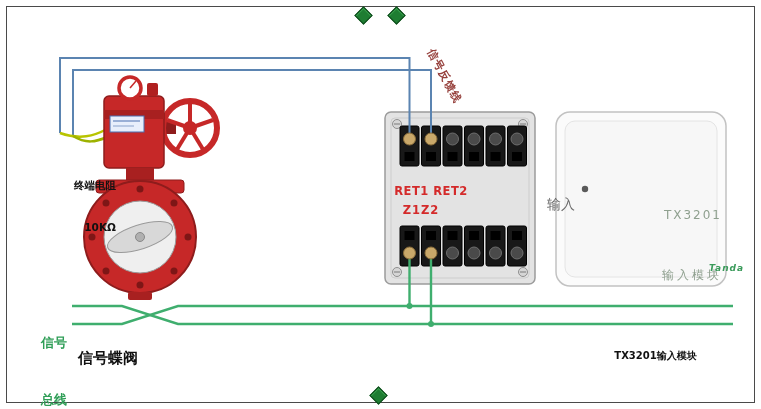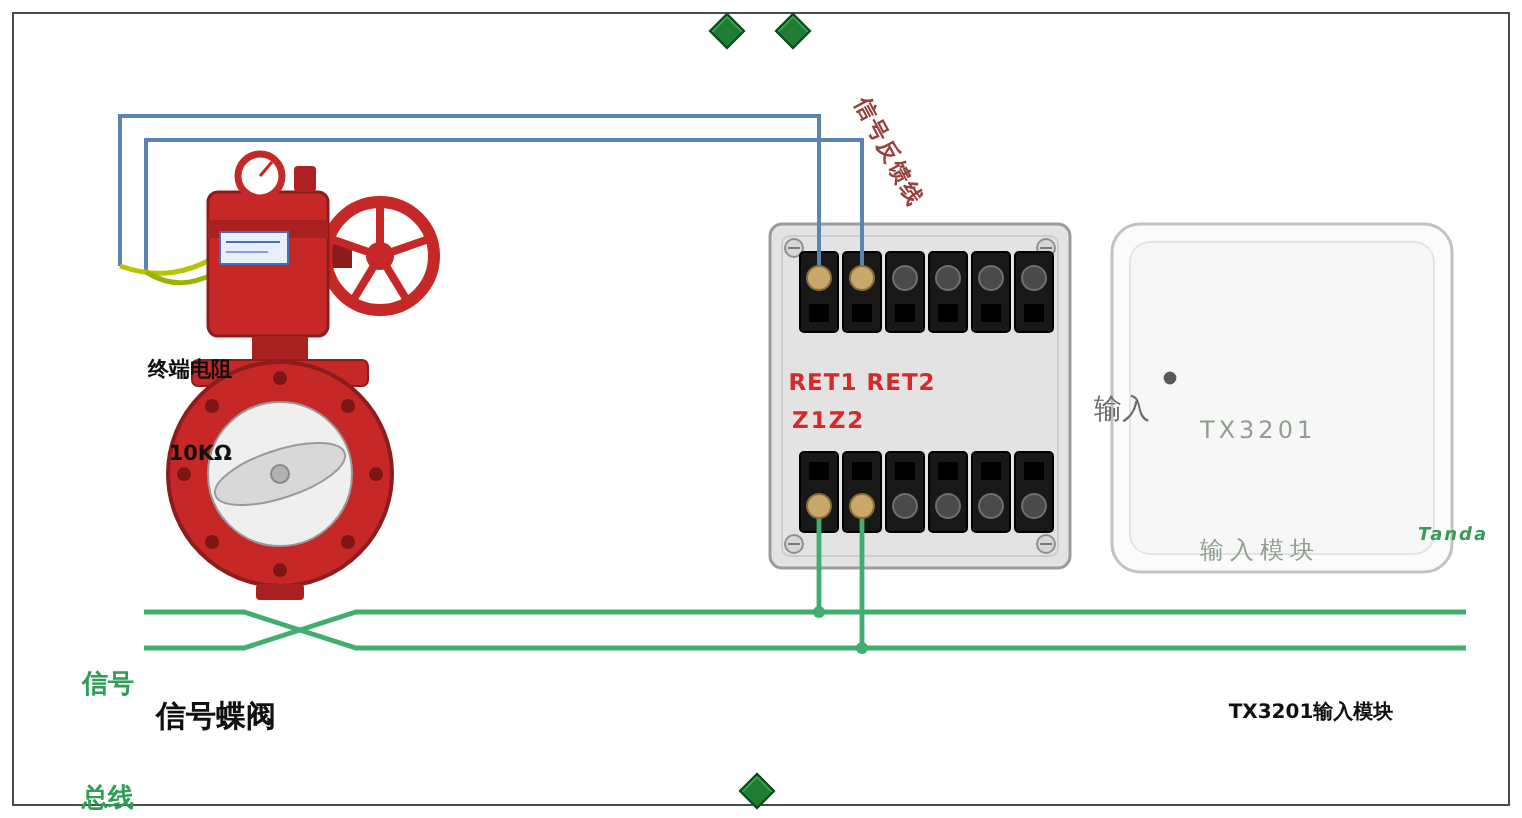--- a/index.html
+++ b/index.html
@@ -16,29 +16,29 @@
   .d3 { left:372px; top:389px; }
   .overlay { position:absolute; left:0; top:0; }
   .lbl { position:absolute; white-space:pre; }
   .resistor { left:50px; top:150px; width:66px; text-align:right;
     font-size:10.5px; font-weight:bold; color:#111; line-height:14px; }
   .feedback { left:437px; top:46px; font-size:11px; font-weight:bold;
     color:#96403c; letter-spacing:1px; transform:rotate(62deg);
     transform-origin:left top; }
   .ret { left:388px; top:184px; width:86px; text-align:center;
     font-size:11.5px; font-weight:bold; color:#d42a2a; letter-spacing:0.5px; }
-  .zz { left:396px; top:203px; width:50px; text-align:left;
+  .zz { left:396px; top:203px; width:50px; text-align:center;
     font-size:11.5px; font-weight:bold; color:#d42a2a; letter-spacing:1px; }
   .bus-label { left:36px; top:295px; width:36px; text-align:center;
     font-size:13px; font-weight:bold; color:#2f9e57; line-height:19px; }
   .valve-caption { left:78px; top:349px; width:110px; 
     font-size:15px; font-weight:bold; color:#111; }
   .module-caption { left:568px; top:349px; width:175px; text-align:center;
     font-size:10px; font-weight:bold; color:#111; }
-  .module-face { left:600px; top:170px; width:122px; text-align:left; color:#8fa08f; }
+  .module-face { left:600px; top:170px; width:122px; text-align:right; color:#8fa08f; }
   .module-face .l1 { font-size:12px; letter-spacing:2px; }
   .module-face .l2 { font-size:12px; letter-spacing:3px; margin-top:7px; }
   .input-label { left:547px; top:196px; font-size:14px; color:#6a6a6a; }
   .brand { left:684px; top:263px; font-size:9px; font-weight:bold;
     font-style:italic; color:#3a9a5a; letter-spacing:1px;margin-left:25px; }
 </style>
 </head>
 <body>
 
 <div class="canvas">

